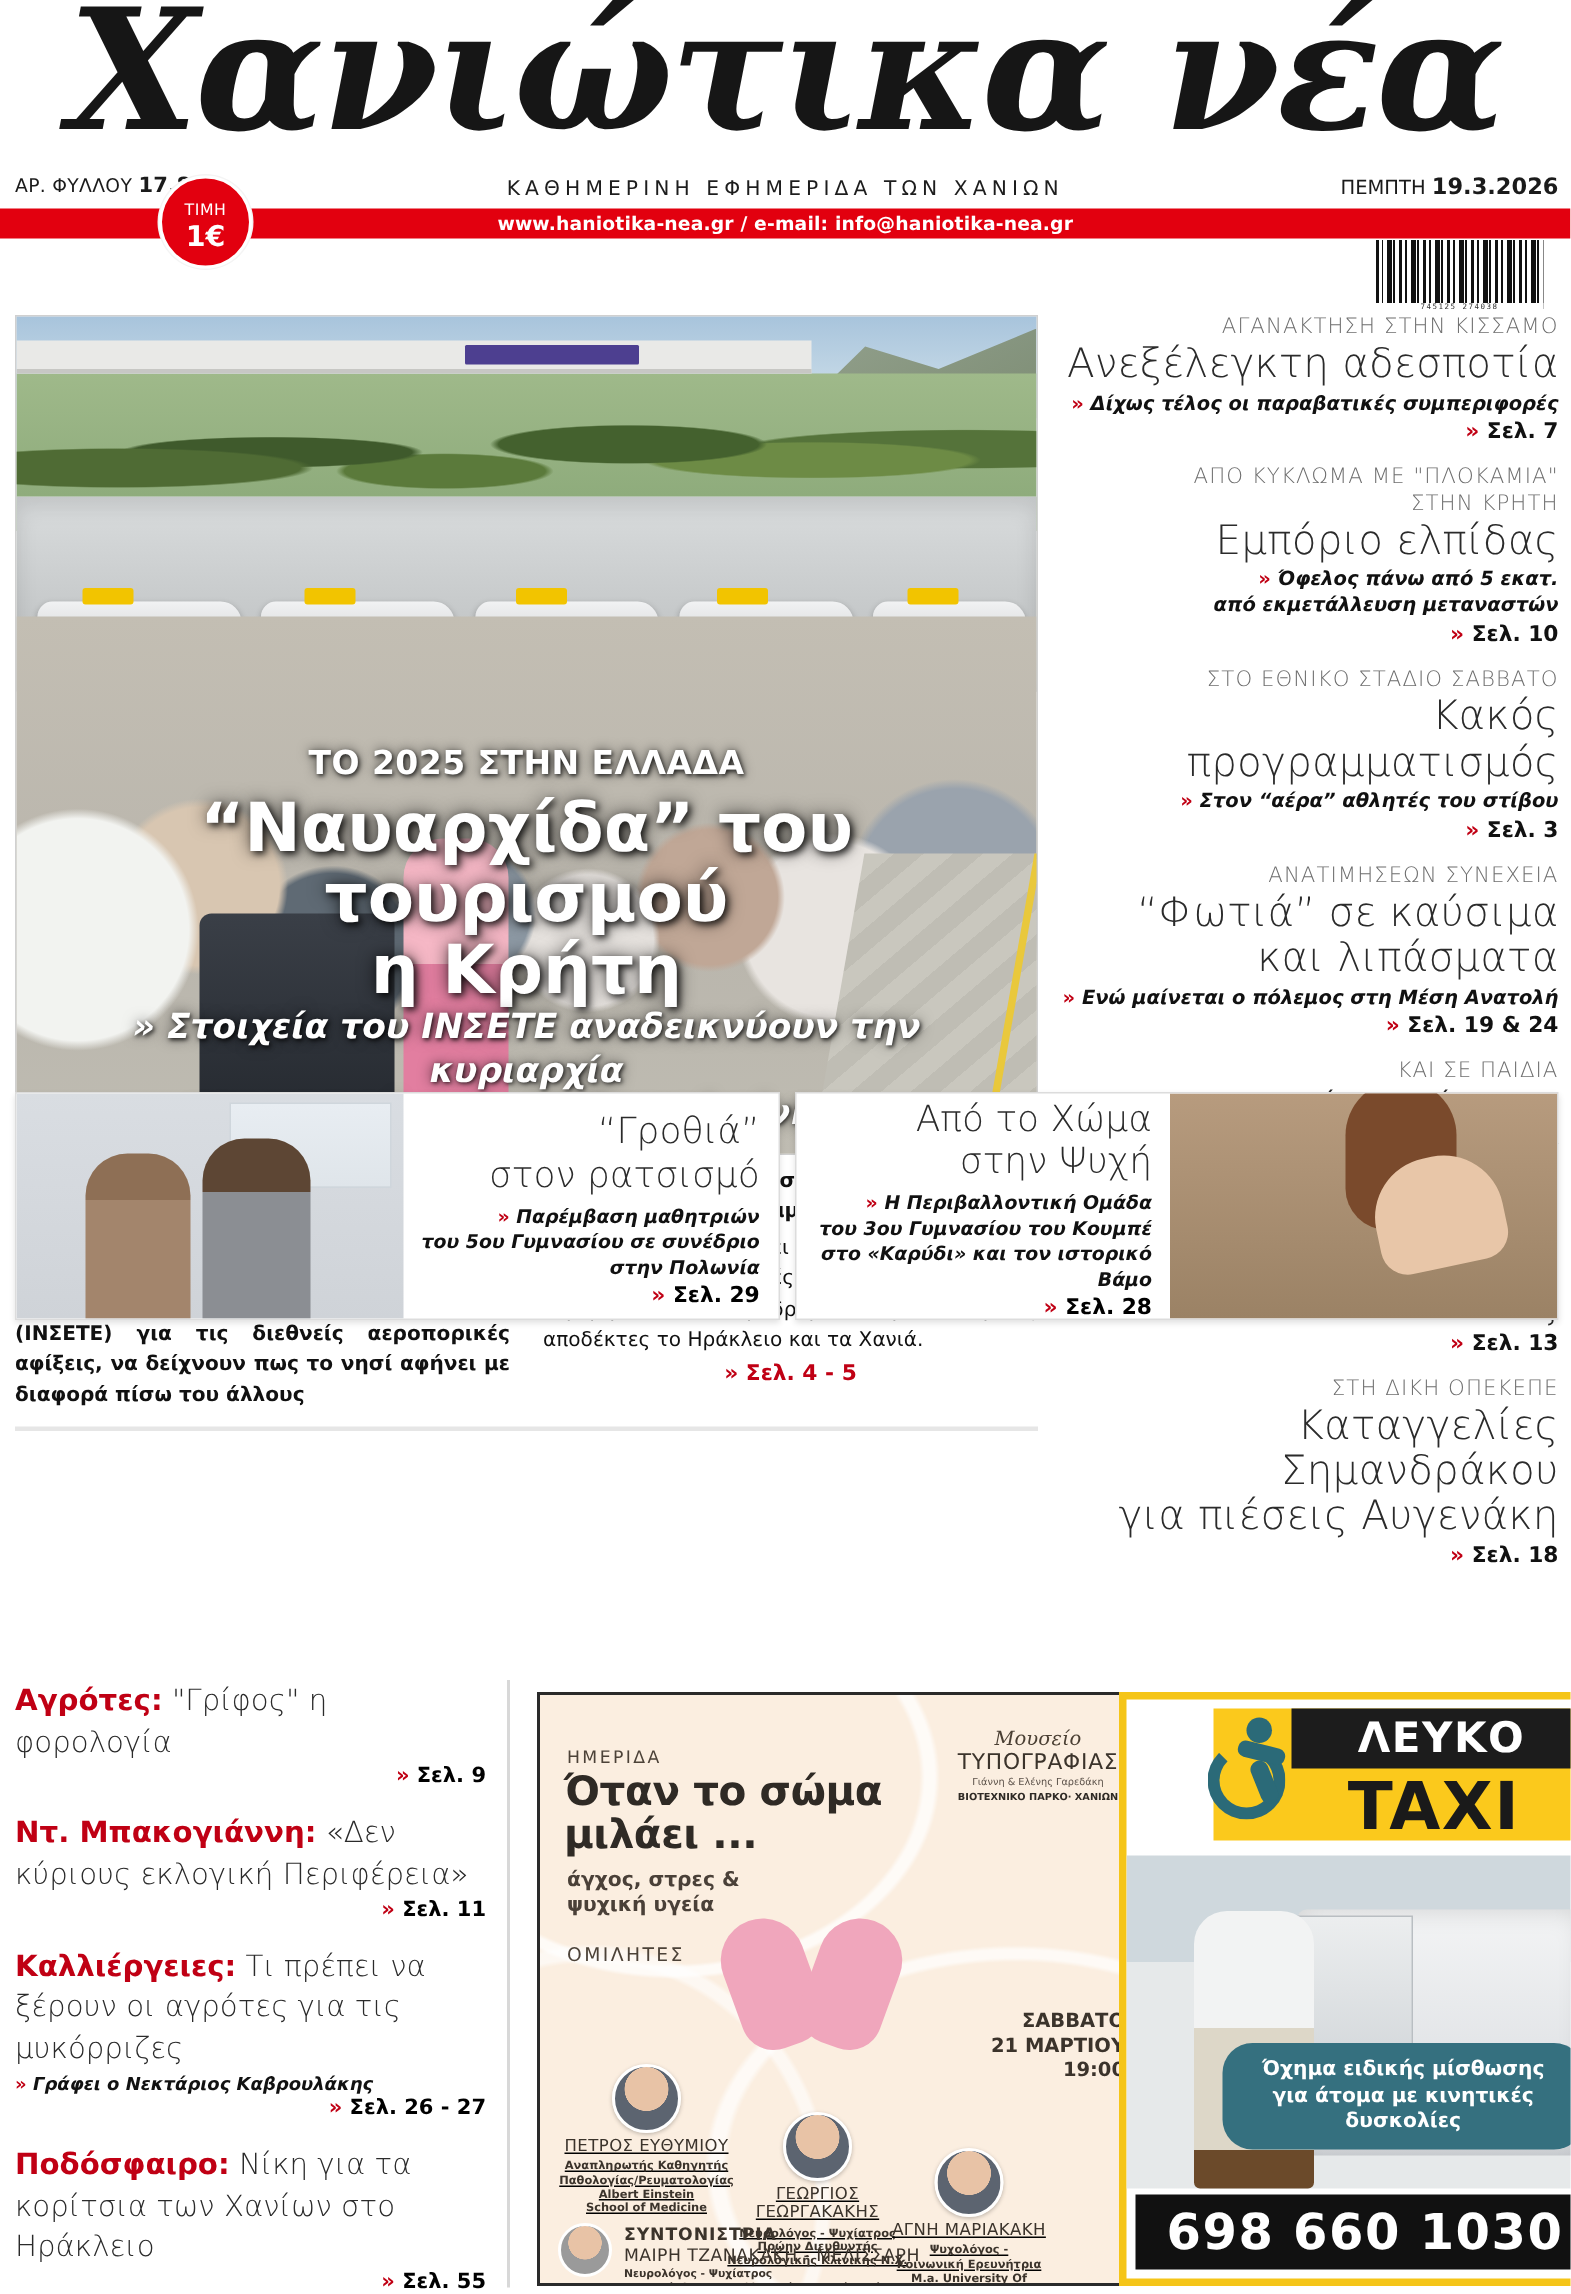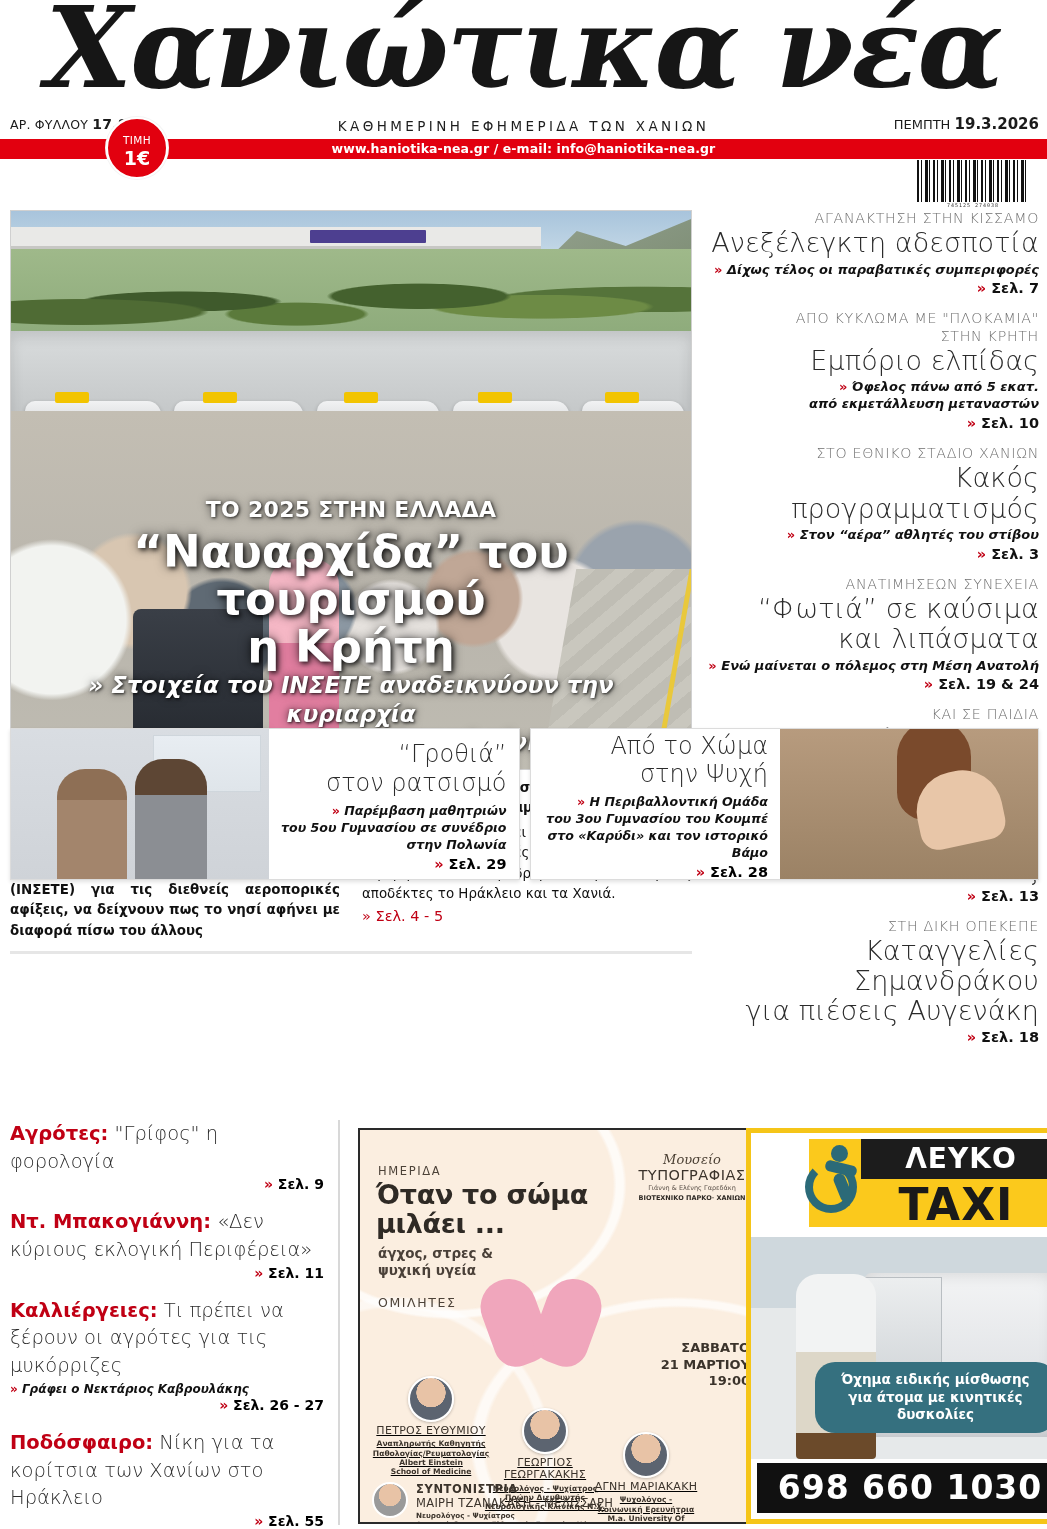--- a/index.html
+++ b/index.html
@@ -149,21 +149,21 @@
     border-bottom: 3px solid #e6e6e6; padding-bottom: 10px;
     display: flex; gap: 22px;
   }
   .lt-col { width: 330px; }
   .lt-col p { font-size: 13.4px; line-height: 1.52; text-align: justify; color:#111; }
   .lt-bold { font-weight: 700; }
   .dropcap::first-letter {
     float:left; font-size: 54px; line-height: .82; font-weight:700; padding-right:5px;
     font-family: "DejaVu Serif","Liberation Serif", serif;
   }
-  .pg-ref { color:#c00014; font-weight:400; font-size:14.5px; text-align:left; margin-top:4px; }
+  .pg-ref { color:#c00014; font-weight:700; font-size:14.5px; text-align:center; margin-top:4px; }
   .pg-ref .ch { color:#c00014; }
 
   
   .sidebar { position:absolute; right: 8px; top: 0; width: 340px; }
   .sb-item { margin-bottom: 14px; text-align: right; }
   .sb-kicker { font-size: 14.2px; color:#6f6f6f; letter-spacing:.7px; line-height:1.22; font-weight:300; }
   .sb-title { font-size: 27px; color:#2b2b2b; font-weight:300; line-height:1.12; letter-spacing:.1px; margin-top:1px; }
   .sb-dek { font-size: 13px; color:#111; font-weight:700; line-height:1.3; margin-top:3px; font-style:italic; }
   .sb-dek .ch { color:#c00014; font-style:normal; }
   .sb-page { font-size: 14.5px; color:#111; font-weight:700; margin-top:2px; }
@@ -391,21 +391,21 @@
       </div>
 
       <div class="sb-item">
         <div class="sb-kicker">ΑΠΟ ΚΥΚΛΩΜΑ ΜΕ "ΠΛΟΚΑΜΙΑ"<br>ΣΤΗΝ ΚΡΗΤΗ</div>
         <div class="sb-title">Εμπόριο ελπίδας</div>
         <div class="sb-dek"><span class="ch">»</span> <span>Όφελος πάνω από 5 εκατ.<br>από εκμετάλλευση μεταναστών</span></div>
         <div class="sb-page"><span class="ch">»</span> <span>Σελ. 10</span></div>
       </div>
 
       <div class="sb-item">
-        <div class="sb-kicker">ΣΤΟ ΕΘΝΙΚΟ ΣΤΑΔΙΟ ΧΑΝΙΩΝ</div>
+        <div class="sb-kicker">ΣΤΟ ΕΘΝΙΚΟ ΣΤΑΔΙΟ ΣΑΒΒΑΤΟ</div>
         <div class="sb-title">Κακός προγραμματισμός</div>
         <div class="sb-dek"><span class="ch">»</span> <span>Στον “αέρα” αθλητές του στίβου</span></div>
         <div class="sb-page"><span class="ch">»</span> <span>Σελ. 3</span></div>
       </div>
 
       <div class="sb-item">
         <div class="sb-kicker">ΑΝΑΤΙΜΗΣΕΩΝ ΣΥΝΕΧΕΙΑ</div>
         <div class="sb-title">“Φωτιά” σε καύσιμα<br>και λιπάσματα</div>
         <div class="sb-dek"><span class="ch">»</span> <span>Ενώ μαίνεται ο πόλεμος στη Μέση Ανατολή</span></div>
         <div class="sb-page"><span class="ch">»</span> <span>Σελ. 19 &amp; 24</span></div>

